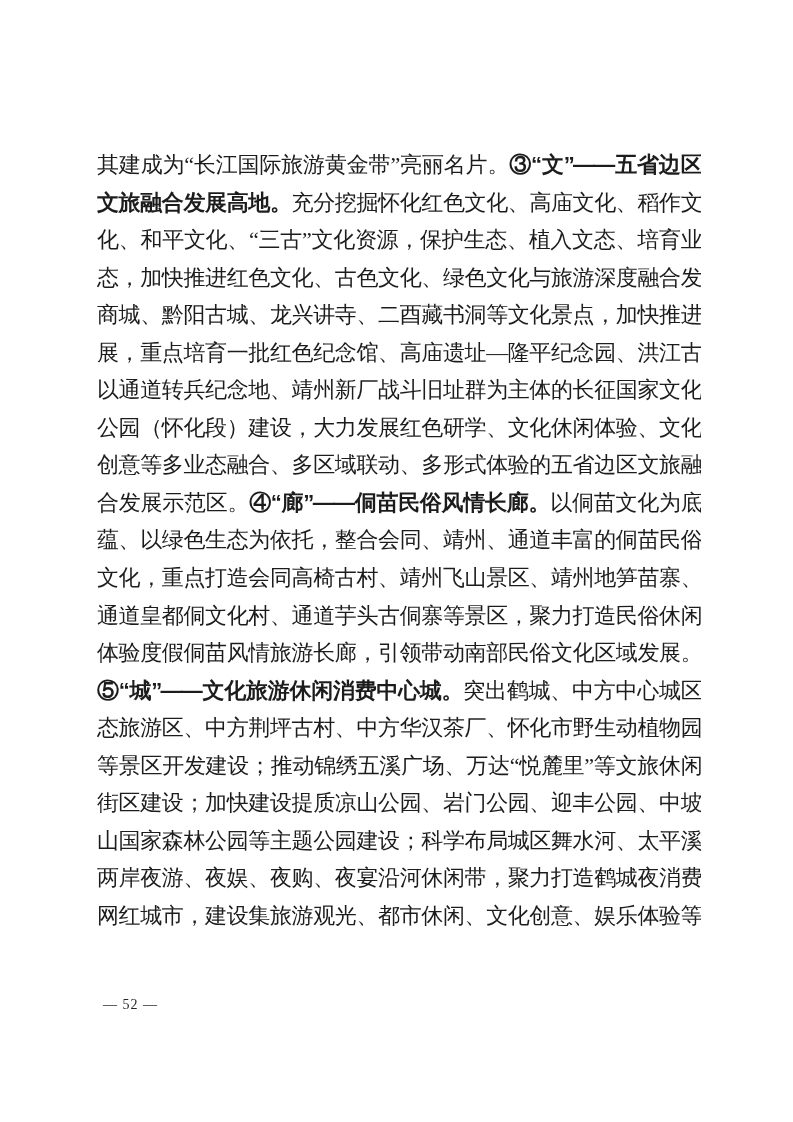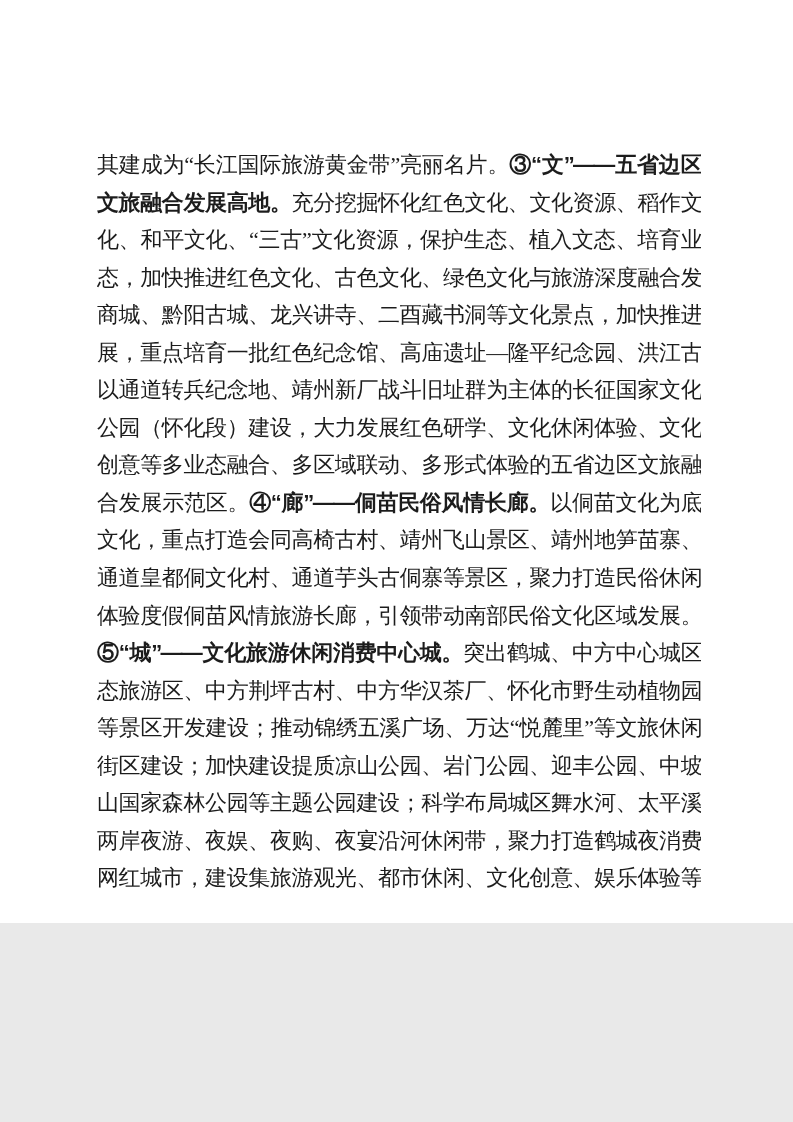--- a/index.html
+++ b/index.html
@@ -3,21 +3,21 @@
 <meta charset="utf-8">
 <style>
   html, body {
     margin: 0;
     padding: 0;
     background: #e9e9e9;
   }
   .page {
     position: relative;
     width: 793px;
-    height: 923px;
+    height: 1122px;
     background: #ffffff;
     font-family: "Liberation Serif", serif;
     color: #1c1c1c;
     overflow: hidden;
   }
   .text-block {
     position: absolute;
     left: 97px;
     top: 146px;
     width: 604px;
@@ -49,29 +49,30 @@
     color: #262626;
     font-family: "Liberation Serif", serif;
   }
 </style>
 </head>
 <body>
 
 <div class="page">
   <div class="text-block">
       <div class="line"><span class="seg">其建成为“长江国际旅游黄金带”亮丽名片。</span><span class="seg bold">③“文”——五省边区</span></div>
-      <div class="line"><span class="seg bold">文旅融合发展高地。</span><span class="seg">充分挖掘怀化红色文化、文化资源、稻作文</span></div>
+      <div class="line"><span class="seg bold">文旅融合发展高地。</span><span class="seg">充分挖掘怀化红色文化、高庙文化、稻作文</span></div>
       <div class="line"><span class="seg">化、和平文化、“三古”文化资源，保护生态、植入文态、培育业</span></div>
       <div class="line"><span class="seg">态，加快推进红色文化、古色文化、绿色文化与旅游深度融合发</span></div>
       <div class="line"><span class="seg">商城、黔阳古城、龙兴讲寺、二酉藏书洞等文化景点，加快推进</span></div>
       <div class="line"><span class="seg">展，重点培育一批红色纪念馆、高庙遗址—隆平纪念园、洪江古</span></div>
       <div class="line"><span class="seg">以通道转兵纪念地、靖州新厂战斗旧址群为主体的长征国家文化</span></div>
       <div class="line"><span class="seg">公园（怀化段）建设，大力发展红色研学、文化休闲体验、文化</span></div>
       <div class="line"><span class="seg">创意等多业态融合、多区域联动、多形式体验的五省边区文旅融</span></div>
       <div class="line"><span class="seg">合发展示范区。</span><span class="seg bold">④“廊”——侗苗民俗风情长廊。</span><span class="seg">以侗苗文化为底</span></div>
+      <div class="line"><span class="seg">蕴、以绿色生态为依托，整合会同、靖州、通道丰富的侗苗民俗</span></div>
       <div class="line"><span class="seg">文化，重点打造会同高椅古村、靖州飞山景区、靖州地笋苗寨、</span></div>
       <div class="line"><span class="seg">通道皇都侗文化村、通道芋头古侗寨等景区，聚力打造民俗休闲</span></div>
       <div class="line"><span class="seg">体验度假侗苗风情旅游长廊，引领带动南部民俗文化区域发展。</span></div>
       <div class="line"><span class="seg bold">⑤“城”——文化旅游休闲消费中心城。</span><span class="seg">突出鹤城、中方中心城区</span></div>
       <div class="line"><span class="seg">态旅游区、中方荆坪古村、中方华汉茶厂、怀化市野生动植物园</span></div>
       <div class="line"><span class="seg">等景区开发建设；推动锦绣五溪广场、万达“悦麓里”等文旅休闲</span></div>
       <div class="line"><span class="seg">街区建设；加快建设提质凉山公园、岩门公园、迎丰公园、中坡</span></div>
       <div class="line"><span class="seg">山国家森林公园等主题公园建设；科学布局城区舞水河、太平溪</span></div>
       <div class="line"><span class="seg">两岸夜游、夜娱、夜购、夜宴沿河休闲带，聚力打造鹤城夜消费</span></div>
       <div class="line"><span class="seg">网红城市，建设集旅游观光、都市休闲、文化创意、娱乐体验等</span></div>

